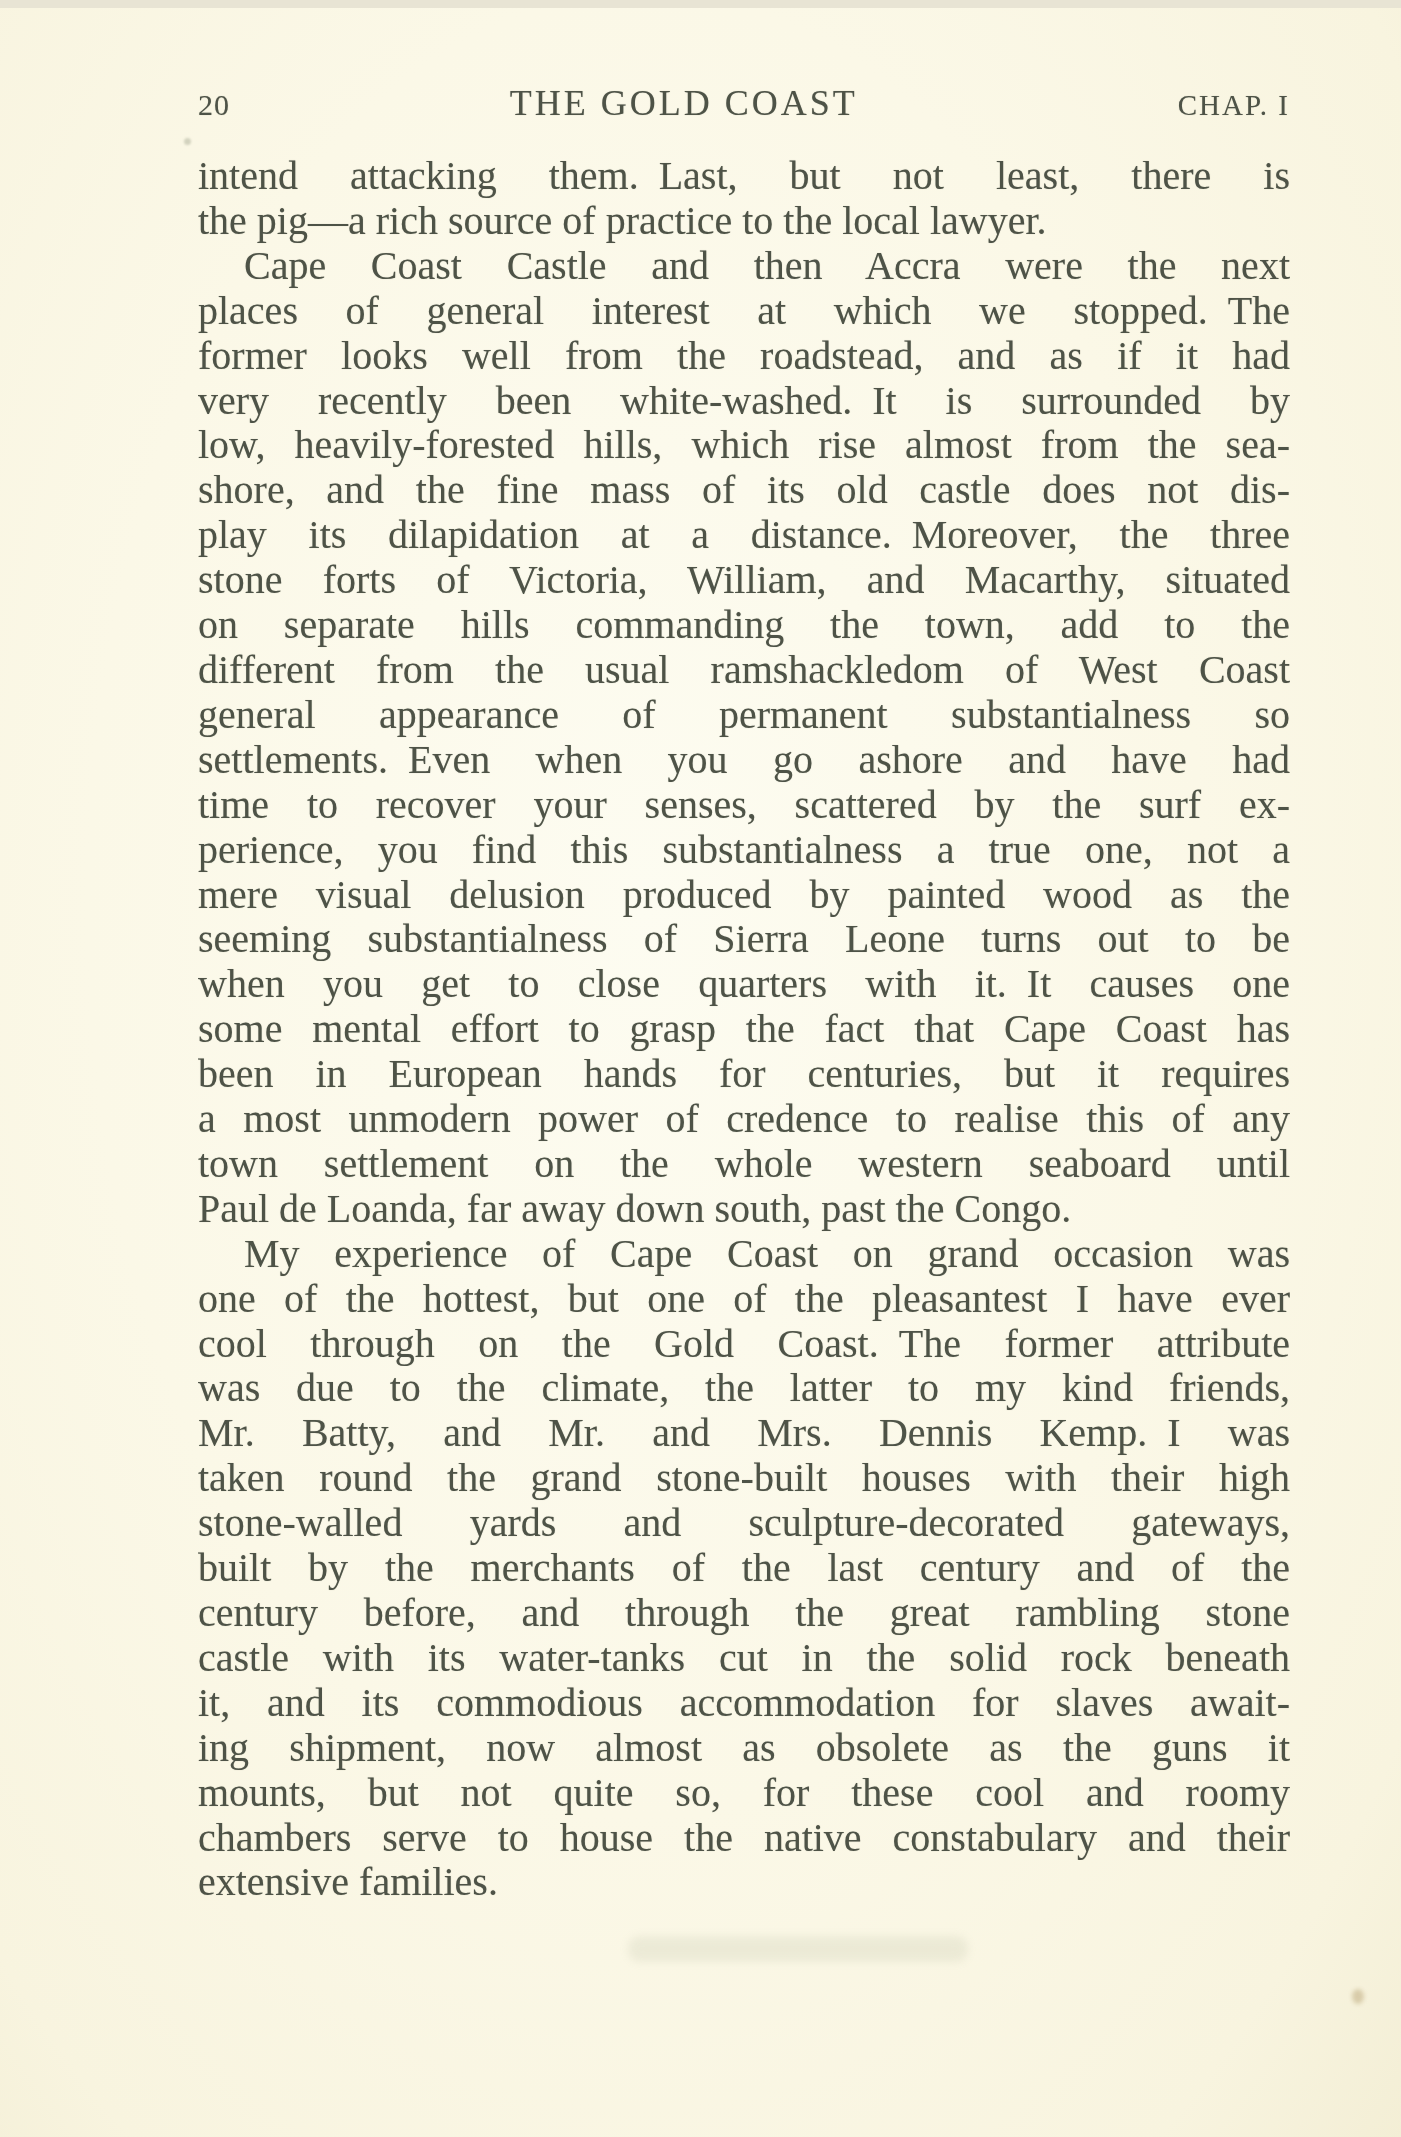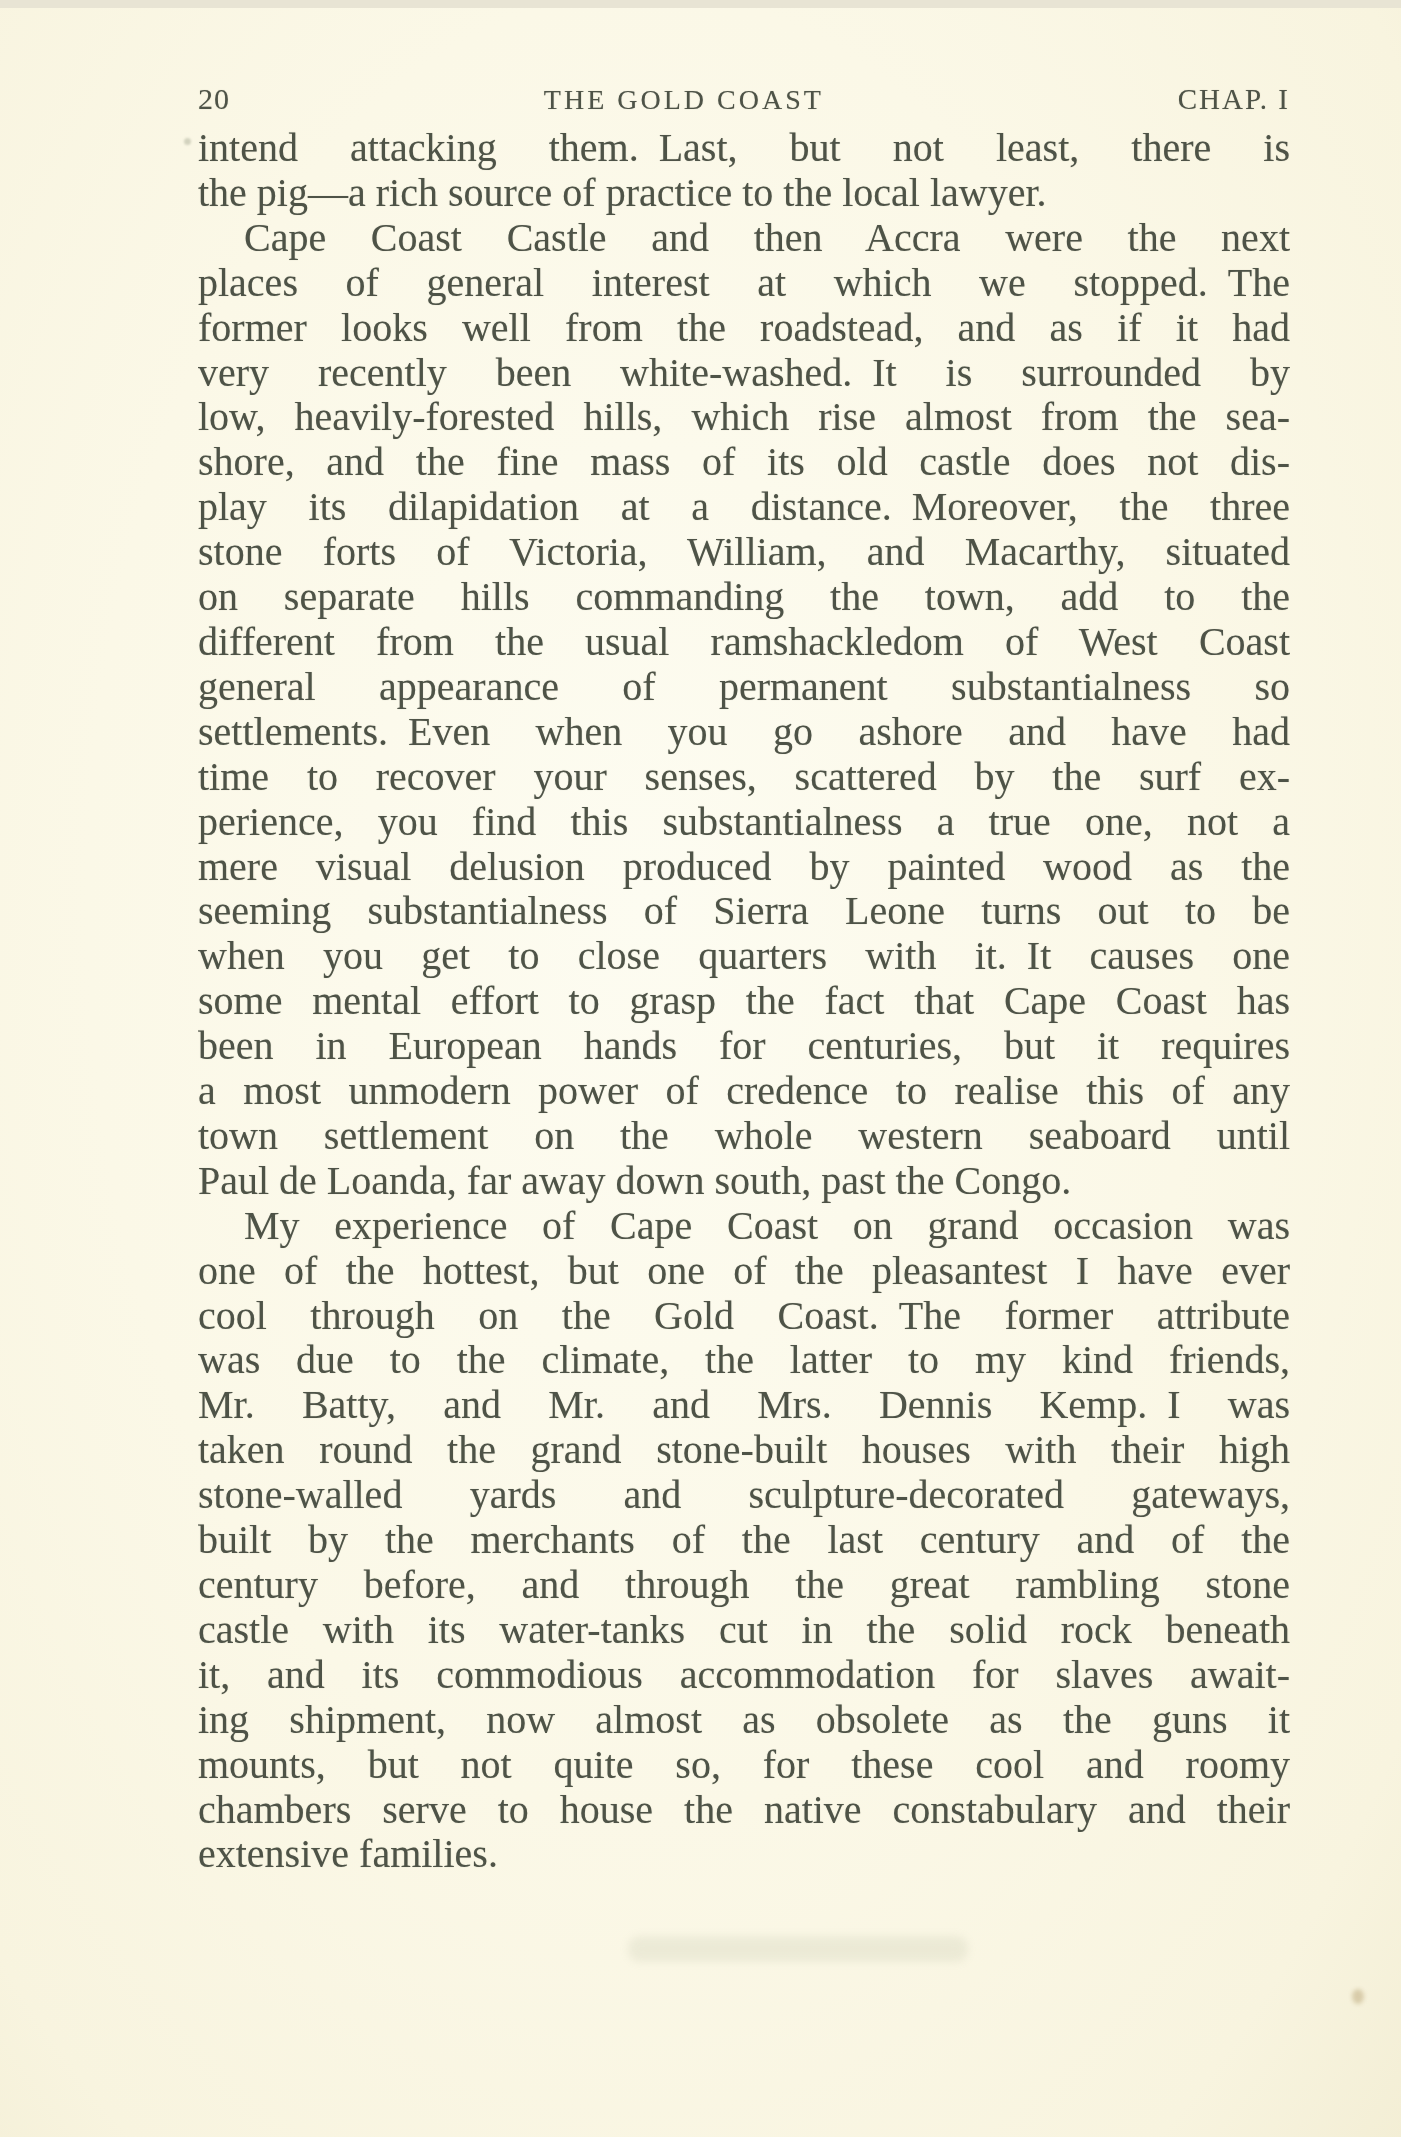--- a/index.html
+++ b/index.html
@@ -24,34 +24,34 @@
     display: flex;
     justify-content: space-between;
     align-items: baseline;
     text-shadow: 0 0 1px rgba(78,83,71,0.35);
   }
   .page-number {
     font-size: 30px;
     letter-spacing: 1px;
   }
   .running-title {
-    font-size: 28px;
+    font-size: 36px;
     letter-spacing: 3px;
     transform: translateX(-20px);
     text-align: center;
   }
   .chapter-label {
     font-size: 29px;
     letter-spacing: 2px;
   }
 
   
   .body-text {
     position: absolute;
-    top: 118px;
+    top: 146px;
     left: 198px;
     width: 1092px;
     font-size: 40px;
     line-height: 44.9px;
     text-shadow: 0 0 1px rgba(78,83,71,0.32);
   }
   .line {
     text-align: justify;
     text-align-last: justify;
     overflow: hidden;

